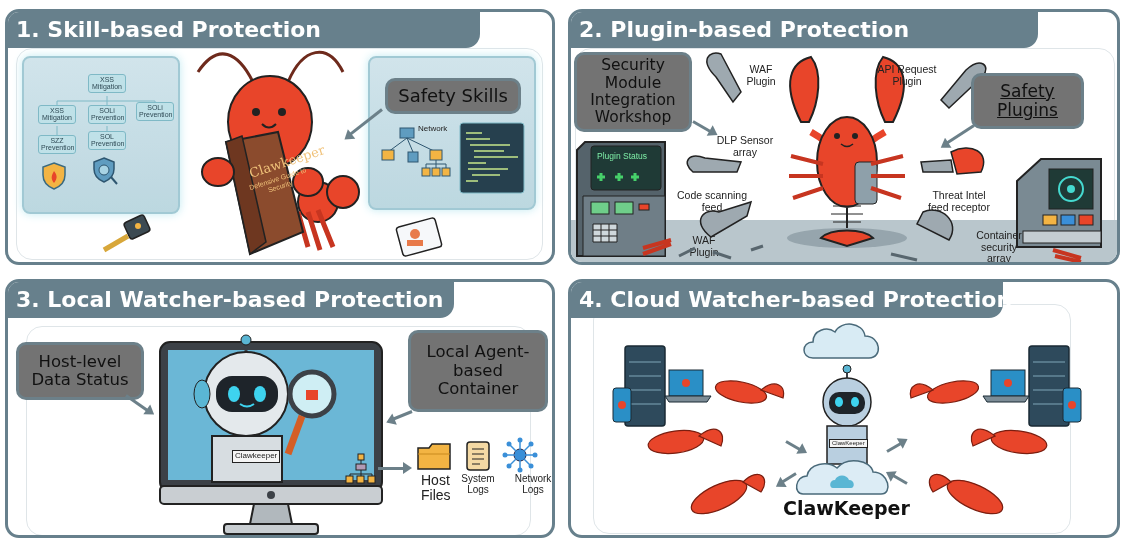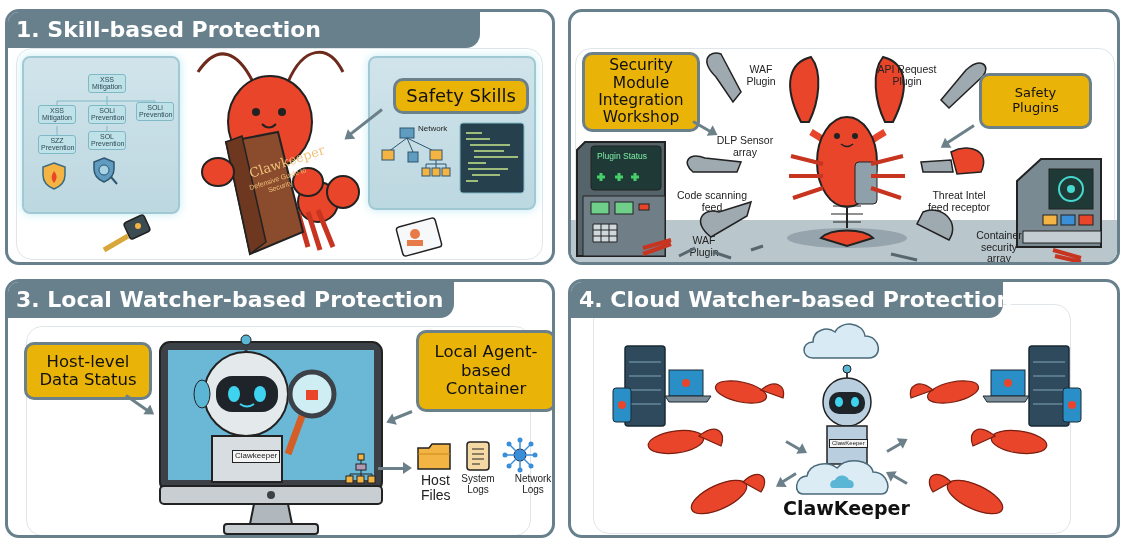--- a/index.html
+++ b/index.html
@@ -26,30 +26,29 @@
     border-bottom-right-radius: 14px;
     white-space: nowrap;
   }
   .inner {
     position: absolute;
     border: 1px solid #dfe5e8;
     border-radius: 16px;
   }
   .callout {
     position: absolute;
-    background: #eab308;
+    background: #737373;
     border: 3px solid #6c8089;
     border-radius: 10px;
     color: #111;
     font-family: "DejaVu Sans", sans-serif;
     text-align: center;
     line-height: 1.12;
     display: flex; align-items: center; justify-content: center;
     flex-direction: column;
-    margin-left: 8px;
   }
   .lbl {
     position: absolute;
     font-family: "Liberation Sans", sans-serif;
     font-size: 10.5px;
     color: #222;
     text-align: center;
     line-height: 1.1;
     white-space: nowrap;
   }
@@ -236,25 +235,26 @@
     <path d="M108 244 L124 236 M142 240 L160 246 M180 238 L192 234" stroke="#58666e" stroke-width="3"></path>
     <path d="M482 238 L510 246 M484 244 L510 250" stroke="#c73520" stroke-width="4"></path>
     <path d="M320 242 L346 248" stroke="#58666e" stroke-width="3"></path>
   </svg>
 
   <div class="callout" style="left:3px;top:40px;width:118px;height:80px;font-size:15.5px;">
     <span style="width:110px;">Security Module Integration Workshop</span>
   </div>
   <div class="arrow" style="left:122px;top:108px;width:22px;transform:rotate(30deg);"></div>
 
-  <div class="callout" style="left:400px;top:61px;width:113px;height:56px;font-size:13px;">
+  <div class="callout" style="left:400px;top:61px;width:113px;height:56px;font-size:17px;text-decoration:underline;">
     <span style="width:90px;">Safety Plugins</span>
   </div>
   <div class="arrow" style="left:403px;top:112px;width:34px;transform:rotate(147deg);"></div>
 
+  <div class="panel-title" style="width:467px;">2. Plugin-based Protection</div>
 </div>
 
 <div class="panel" style="left:5px;top:279px;width:550px;height:259px;">
   <div class="inner" style="left:18px;top:44px;width:505px;height:210px;"></div>
 
   <svg style="left:150px;top:54px;" width="234" height="205">
     <rect x="2" y="6" width="222" height="150" rx="10" fill="#3c4147" stroke="#222" stroke-width="2"></rect>
     <rect x="10" y="14" width="206" height="130" fill="#6bb7d6"></rect>
     <rect x="2" y="150" width="222" height="18" rx="4" fill="#c9ced2" stroke="#222" stroke-width="2"></rect>
     <circle cx="113" cy="159" r="4" fill="#3c4147"></circle>

